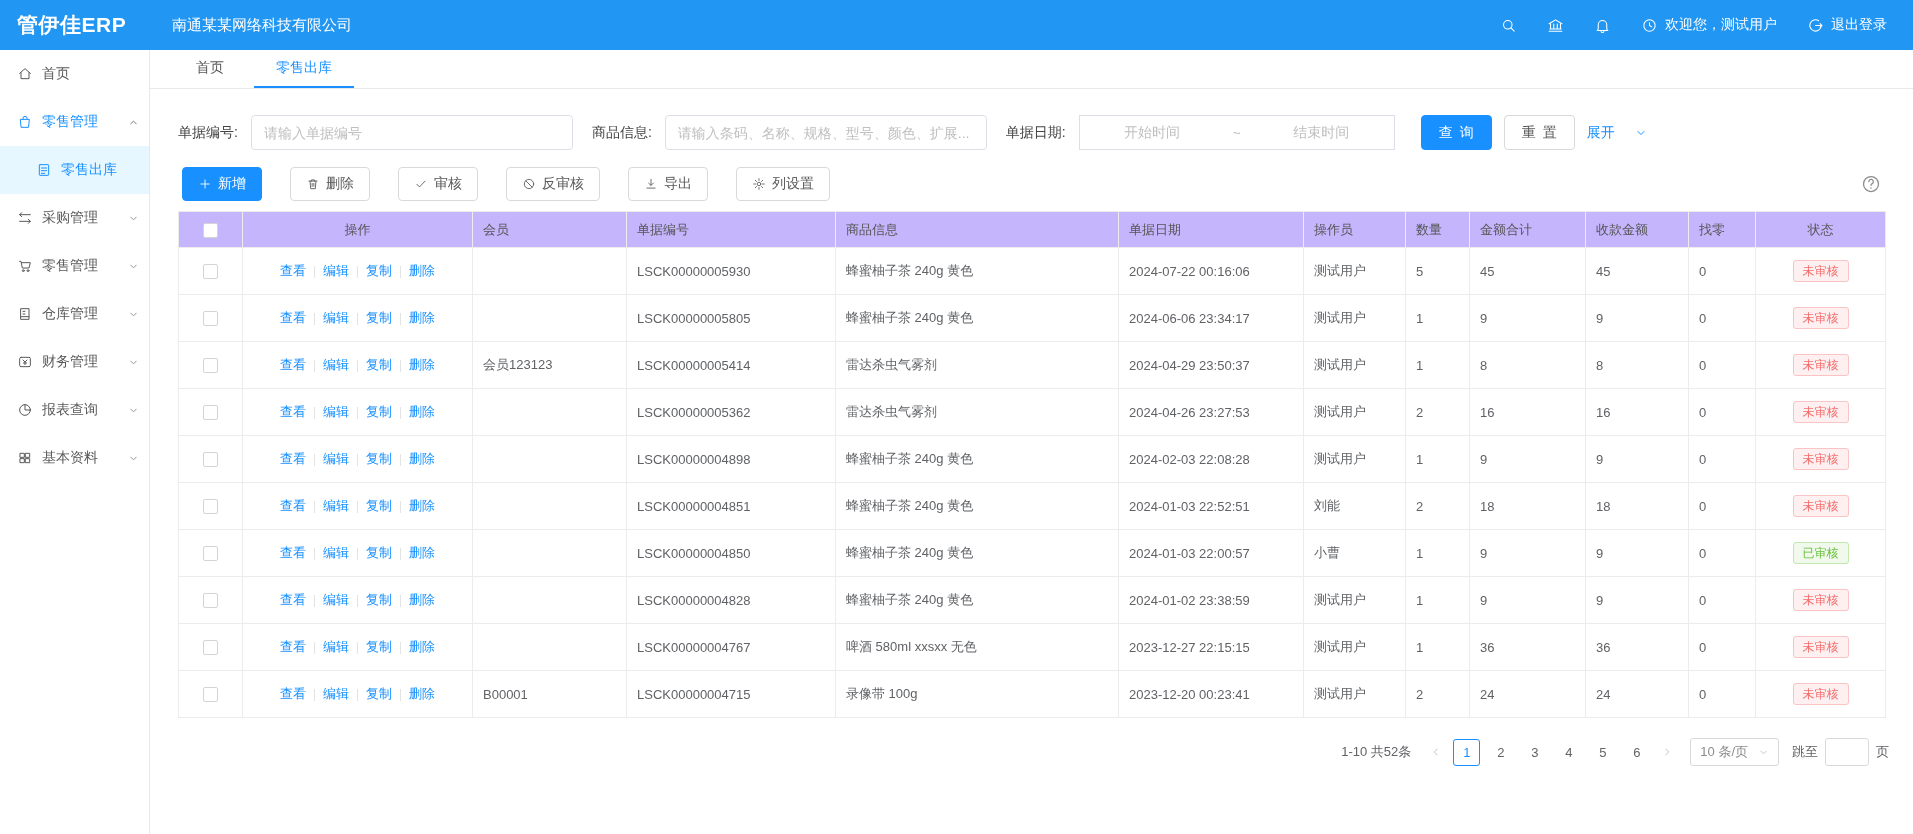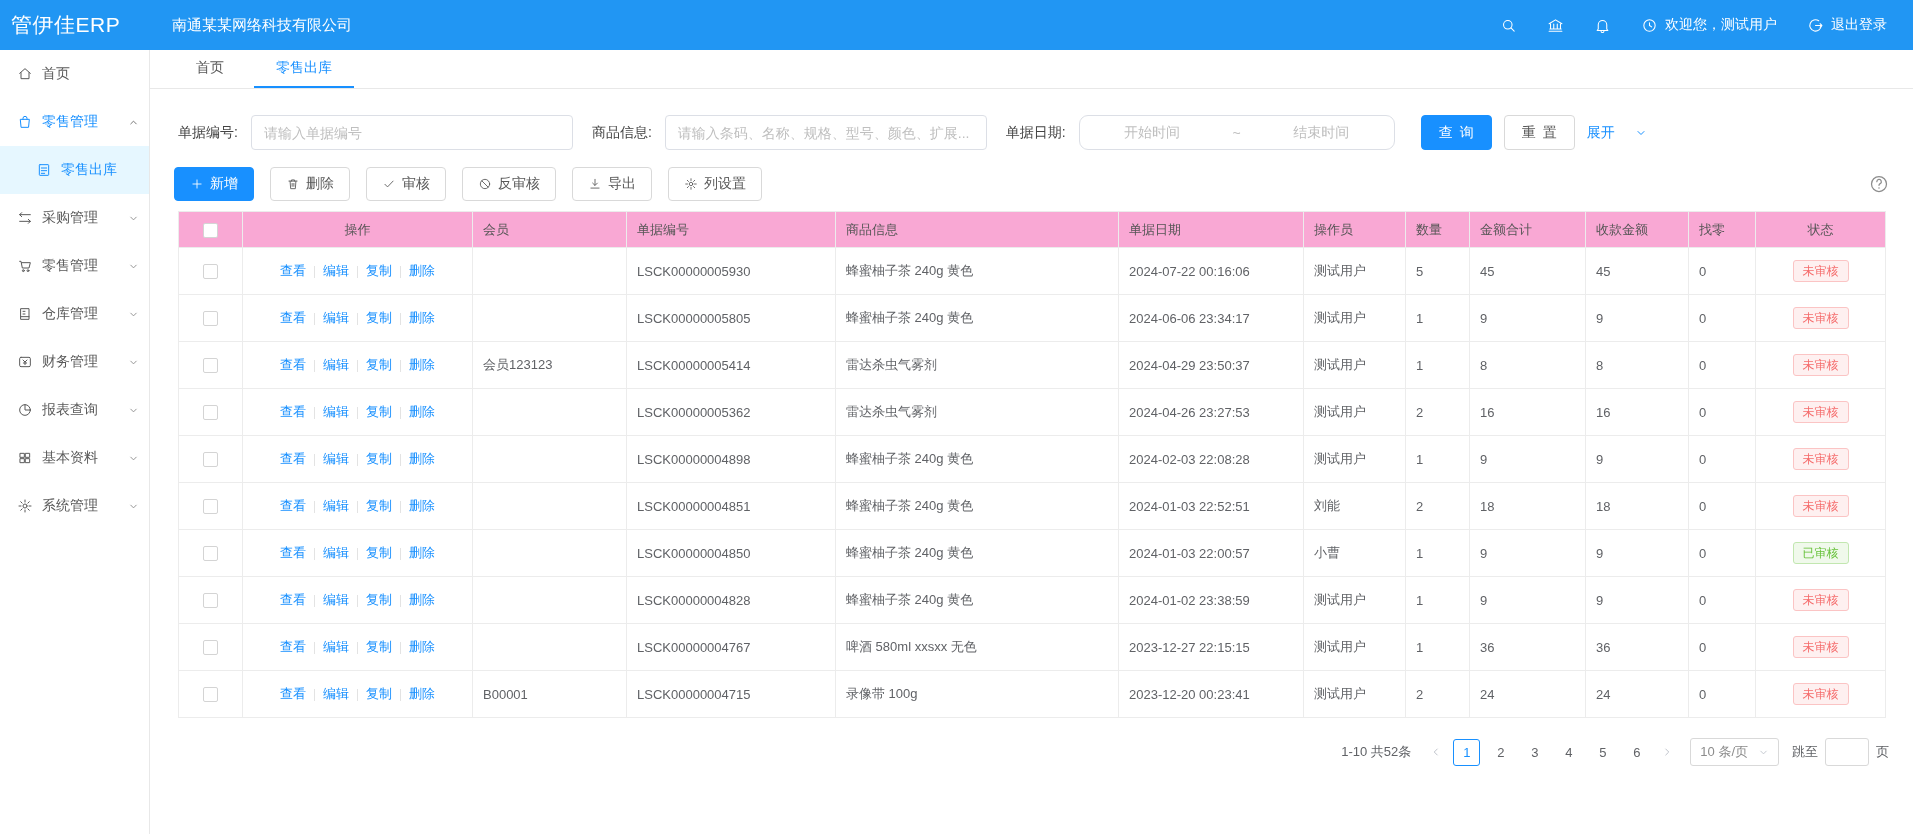--- a/index.html
+++ b/index.html
@@ -3,21 +3,21 @@
 <meta charset="utf-8">
 <style>
   *{margin:0;padding:0;box-sizing:border-box}
   html,body{width:1913px;height:834px;overflow:hidden;background:#fff;
     font-family:"Liberation Sans","DejaVu Sans",sans-serif;font-size:13px;color:#595959}
   .icon{display:inline-flex;align-items:center;justify-content:center;flex:none}
   .icon svg{width:16px;height:16px;fill:none;stroke:currentColor;stroke-width:1.5;stroke-linecap:round;stroke-linejoin:round}
 
   
   .app-header{height:50px;background:var(--header-bg,#2196f3);display:flex;align-items:center;color:#fff}
-  .logo{width:150px;padding-left:11px;font-size:21px;font-weight:normal;letter-spacing:.5px;flex:none}
+  .logo{width:150px;padding-left:17px;font-size:21px;font-weight:bold;letter-spacing:.5px;flex:none}
   .company{font-size:15px;margin-left:22px}
   .header-right{margin-left:auto;display:flex;align-items:center;gap:30px;padding-right:26px;font-size:14px}
   .header-right .icon svg{width:17px;height:17px}
   .hr-item{display:flex;align-items:center;gap:7px;cursor:pointer;white-space:nowrap}
 
   
   .layout{display:flex;height:784px}
   .sidebar{width:150px;border-right:1px solid #e8e8e8;flex:none}
   .menu-item{height:48px;display:flex;align-items:center;gap:9px;padding:0 10px 0 17px;font-size:14px;color:#595959;cursor:pointer;white-space:nowrap}
   .menu-item .caret{margin-left:auto;color:#8c8c8c}
@@ -32,39 +32,39 @@
   .tabbar{height:39px;border-bottom:1px solid #e8e8e8;display:flex;align-items:stretch;padding-left:24px;gap:8px;flex:none}
   .tab{display:flex;align-items:center;padding:0 22px;font-size:14px;color:#595959;cursor:pointer;border-bottom:2px solid transparent}
   .tab.active{color:var(--primary,#1890ff);border-bottom-color:var(--primary,#1890ff)}
 
   
   .filterbar{display:flex;align-items:center;padding:26px 28px 0;font-size:14px;color:#444;flex:none}
   .f-group{display:flex;align-items:center;margin-right:19px}
   .f-label{margin-right:13px;white-space:nowrap}
   .f-text{width:322px;height:35px;border:1px solid #dcdfe6;border-radius:4px;padding:0 12px;font-size:14px;color:#333;outline:none;font-family:inherit}
   .f-text::placeholder{color:#bfbfbf}
-  .daterange{width:316px;height:35px;border:1px solid #dcdfe6;border-radius:9px;display:flex;align-items:center;justify-content:space-around;color:#bfbfbf;font-size:14px;padding:0 18px;cursor:pointer}
+  .daterange{width:316px;height:35px;border:1px solid #dcdfe6;border-radius:0;display:flex;align-items:center;justify-content:space-around;color:#bfbfbf;font-size:14px;padding:0 18px;cursor:pointer}
   .btn{height:35px;border-radius:4px;border:1px solid #d9d9d9;background:#fff;color:#595959;font-size:14px;display:inline-flex;align-items:center;justify-content:center;padding:0 15px;cursor:pointer;gap:6px;white-space:nowrap;font-family:inherit}
   .btn.primary{background:var(--primary,#1890ff);border-color:var(--primary,#1890ff);color:#fff}
   .btn.spaced{letter-spacing:7px;padding-left:17px;padding-right:10px}
   .ml12{margin-left:12px}
   .link{color:var(--primary,#1890ff);display:inline-flex;align-items:center;gap:20px;cursor:pointer;font-size:14px;white-space:nowrap}
   .link .icon svg{width:12px;height:12px;stroke-width:2}
 
   
-  .toolbar{display:flex;align-items:center;gap:16px;padding:17px 24px 10px;flex:none}
+  .toolbar{display:flex;align-items:center;gap:28px;padding:17px 32px 10px;flex:none}
   .toolbar .btn{height:34px}
   .toolbar .btn .icon svg{width:14px;height:14px}
   .help{margin-left:auto;color:#8c8c8c;cursor:pointer}
   .help svg{width:20px;height:20px}
 
   
   .grid-table{width:1707px;margin:0 28px;border-collapse:collapse;table-layout:fixed;flex:none}
   .grid-table th,.grid-table td{border:1px solid #ececec;padding:0 10px;font-weight:normal;text-align:left;overflow:hidden;white-space:nowrap;text-overflow:ellipsis}
-  .grid-table th{height:36px;background:#f9a8d4;color:#555;font-size:13px}
+  .grid-table th{height:36px;background:#c4b5fd;color:#555;font-size:13px}
   .grid-table td{height:47px;color:#606266;font-size:13px}
   .center{text-align:center !important}
   .checkbox{display:inline-block;width:15px;height:15px;border:1px solid #d4d4d4;border-radius:2px;background:#fff;vertical-align:middle;cursor:pointer}
   .act{color:var(--primary,#1890ff);cursor:pointer;text-decoration:none}
   .sep{display:inline-block;width:1px;height:12px;background:#e3e3e3;margin:0 8px;vertical-align:middle}
   .badge{display:inline-block;padding:4px 9px;font-size:12px;border-radius:3px;border:1px solid;line-height:1}
   .badge.danger{color:var(--danger,#f56c6c);background:#fef0f0;border-color:#fbc4c4}
   .badge.success{color:var(--success,#67c23a);background:#f0f9eb;border-color:#c2e7b0}
 
   
@@ -237,34 +237,20 @@
             <rect x="13" y="13" width="6" height="6"></rect>
           </svg>
         </span>
         <span>基本资料</span>
         <span class="icon caret">
           <svg viewBox="0 0 24 24">
             <path d="M6 9l6 6 6-6"></path>
           </svg>
         </span>
       </div>
-      <div class="menu-item">
-        <span class="icon">
-          <svg viewBox="0 0 24 24">
-            <circle cx="12" cy="12" r="3"></circle>
-            <path d="M12 3v3M12 18v3M3 12h3M18 12h3M5.6 5.6l2.1 2.1M16.3 16.3l2.1 2.1M18.4 5.6l-2.1 2.1M7.7 16.3l-2.1 2.1"></path>
-          </svg>
-        </span>
-        <span>系统管理</span>
-        <span class="icon caret">
-          <svg viewBox="0 0 24 24">
-            <path d="M6 9l6 6 6-6"></path>
-          </svg>
-        </span>
-      </div>
     </aside>
 
   <main class="main">
     <div class="tabbar">
       <div class="tab">首页</div>
       <div class="tab active">零售出库</div>
     </div>
 
     <div class="filterbar">
       <div class="f-group">

